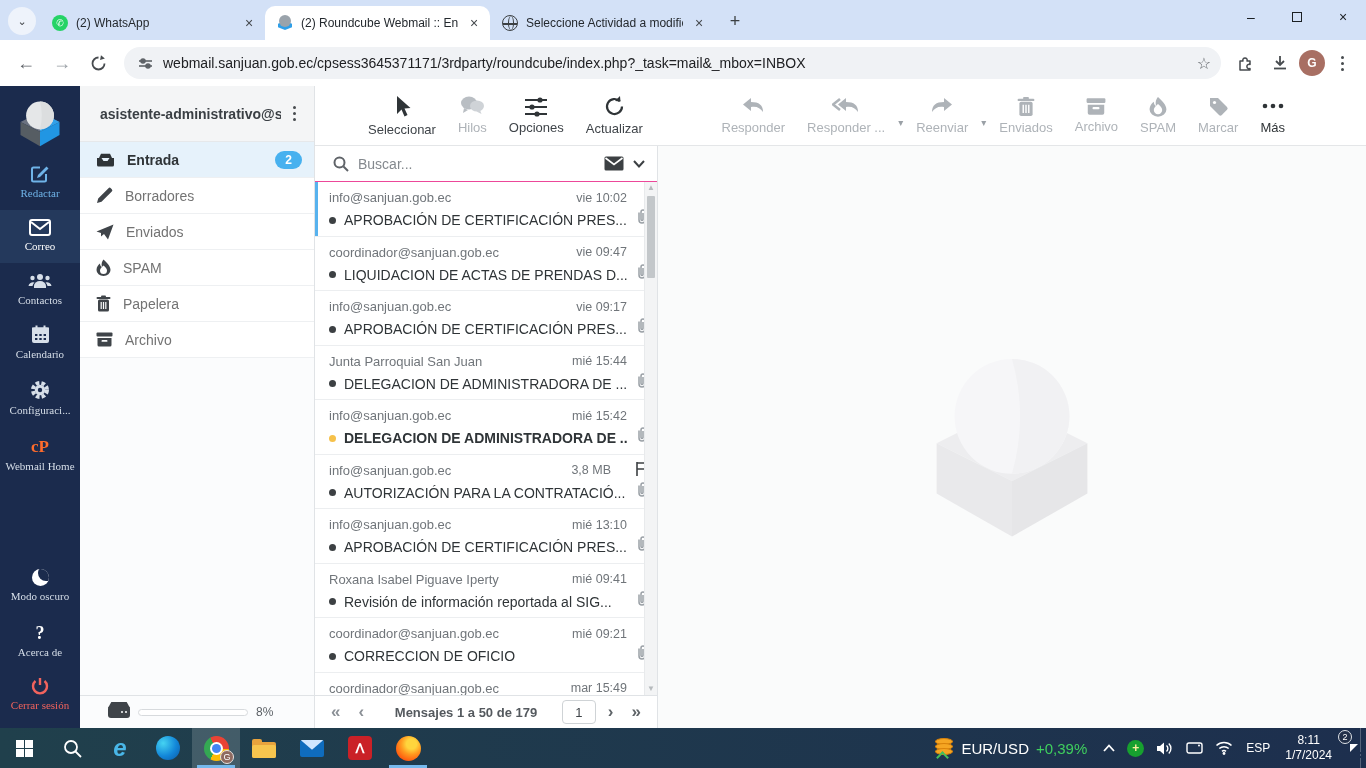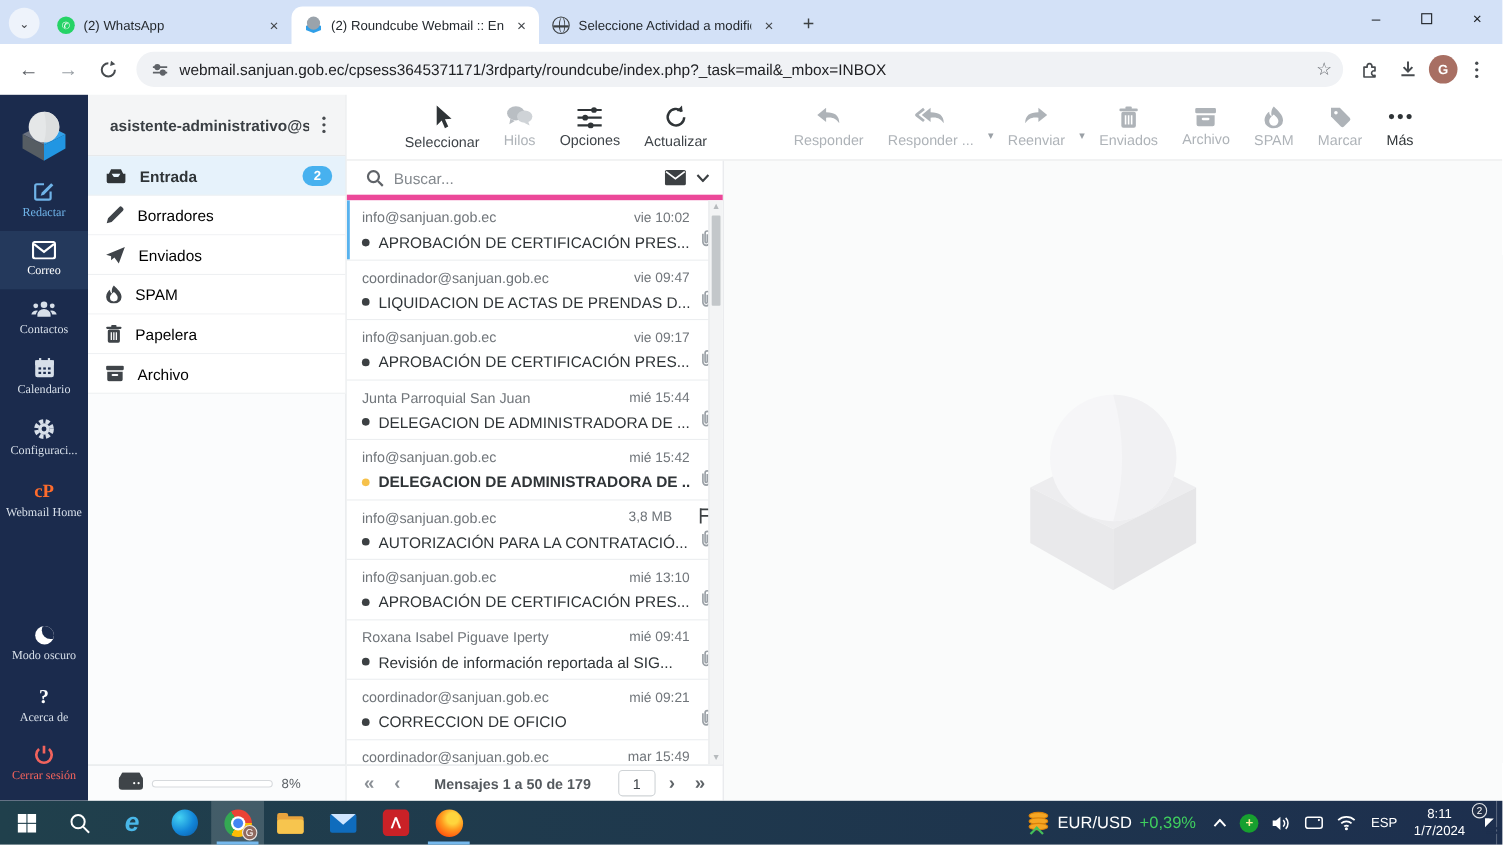--- a/index.html
+++ b/index.html
@@ -52,21 +52,21 @@
   .spacer { flex:1; }
   .moon { width:17px; height:17px; border-radius:50%; background:#fff; position:relative; overflow:hidden; }
   .moon::after { content:""; position:absolute; left:6px; top:-4px; width:16px; height:16px; border-radius:50%; background:#1b2b4d; }
   .qmark { font-size:18px; font-weight:bold; color:#fff; height:20px; }
   .cplogo { color:#ff6c2c; font-weight:bold; font-size:17px; height:20px; }
 
   
   .folders { width:235px; background:#fbfcfd; border-right:1px solid #e0e3e6; display:flex; flex-direction:column; flex:none; }
   .acct { height:56px; background:#f4f5f6; display:flex; align-items:center; padding:0 6px 0 20px; font-weight:bold; font-size:14px; color:#3a3f44; border-bottom:1px solid #e6e8ea; }
   .acct .name { flex:1; white-space:nowrap; overflow:hidden; }
-  .folder { height:36px; display:flex; align-items:center; gap:12px; padding:0 12px 0 16px; background:#fff; border-bottom:1px solid #eef0f2; font-size:14px; color:#000000; }
+  .folder { height:36px; display:flex; align-items:center; gap:12px; padding:0 12px 0 16px; background:#fff; border-bottom:1px solid #eef0f2; font-size:14px; color:#737373; }
   .folder.selected { background:#e6f2fb; font-weight:bold; color:#2f3437; }
   .folder svg { flex:none; }
   .badge { margin-left:auto; background:#47b1ef; color:#fff; font-size:12px; font-weight:bold; border-radius:10px; padding:2px 10px; }
   .quota { margin-top:auto; height:33px; border-top:1px solid #e0e3e6; display:flex; align-items:center; gap:8px; padding:0 12px 0 28px; background:#fbfcfd; }
   .disk { width:22px; height:12px; background:#3f4449; border-radius:3px; position:relative; }
   .disk::before { content:""; position:absolute; left:0; right:0; top:-4px; height:6px; border-radius:3px 3px 0 0; background:#3f4449; clip-path:polygon(15% 0,85% 0,100% 100%,0 100%); }
   .disk::after { content:""; position:absolute; right:3px; top:5px; width:2px; height:2px; border-radius:50%; background:#fff; box-shadow:-4px 0 0 #fff; }
   .qbar { width:110px; height:7px; border:1px solid #d7dadd; border-radius:4px; background:#fff; overflow:hidden; }
   .qfill { width:8%; height:100%; background:#4db2f0; }
   .qtext { font-size:12px; color:#5c6166; }
@@ -79,21 +79,21 @@
   .mbtn.dis { color:#aeb3b8; }
   .mbtn svg { display:block; }
   .mcaret { align-self:flex-start; margin-top:22px; color:#9aa0a6; font-size:10px; padding:0 2px; }
   .mailbar .left { display:flex; margin-left:42px; }
   .mailbar .right { display:flex; margin-left:auto; margin-right:70px;align-items:center; }
 
   .body-row { flex:1; display:flex; overflow:hidden; }
 
   
   .maillist { width:343px; border-right:1px solid #e0e3e6; display:flex; flex-direction:column; flex:none; background:#fff; }
-  .searchbar { height:36px; border-bottom:5px solid #ec4899; display:flex; align-items:center; gap:9px; padding:0 12px 0 18px; flex:none; }
+  .searchbar { height:36px; border-bottom:1px solid #ec4899; display:flex; align-items:center; gap:9px; padding:0 12px 0 18px; flex:none; }
   .searchbar input { border:none; outline:none; flex:1; font-size:14px; color:#3f4449; background:transparent; font-family:"Liberation Sans",sans-serif; }
   .searchbar input::placeholder { color:#84898e; }
   .rows { flex:1; overflow:hidden; position:relative; }
   .msg { height:54.5px; border-bottom:1px solid #eceef0; padding:8px 30px 0 14px; position:relative; }
   .msg.focused { box-shadow:inset 3px 0 0 #57b2ee; }
   .m1 { display:flex; font-size:13px; color:#70757a; align-items:center; }
   .m1 .sender { flex:1; white-space:nowrap; overflow:hidden; }
   .m1 .date { font-size:12.5px; margin-left:8px; }
   .m2 { display:flex; align-items:center; gap:8px; margin-top:7px; }
   .dot { width:7px; height:7px; border-radius:50%; background:#3c4043; flex:none; }

